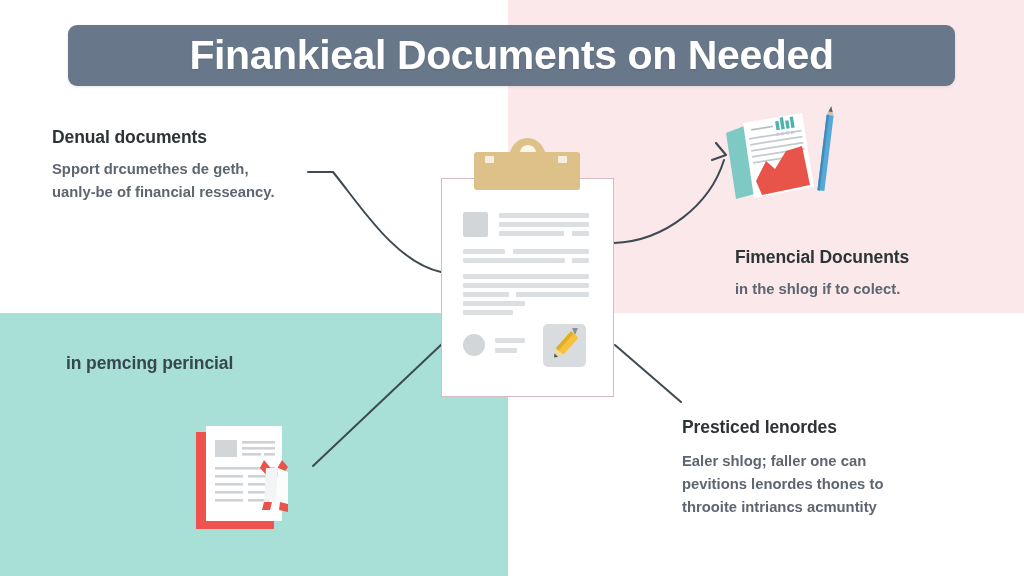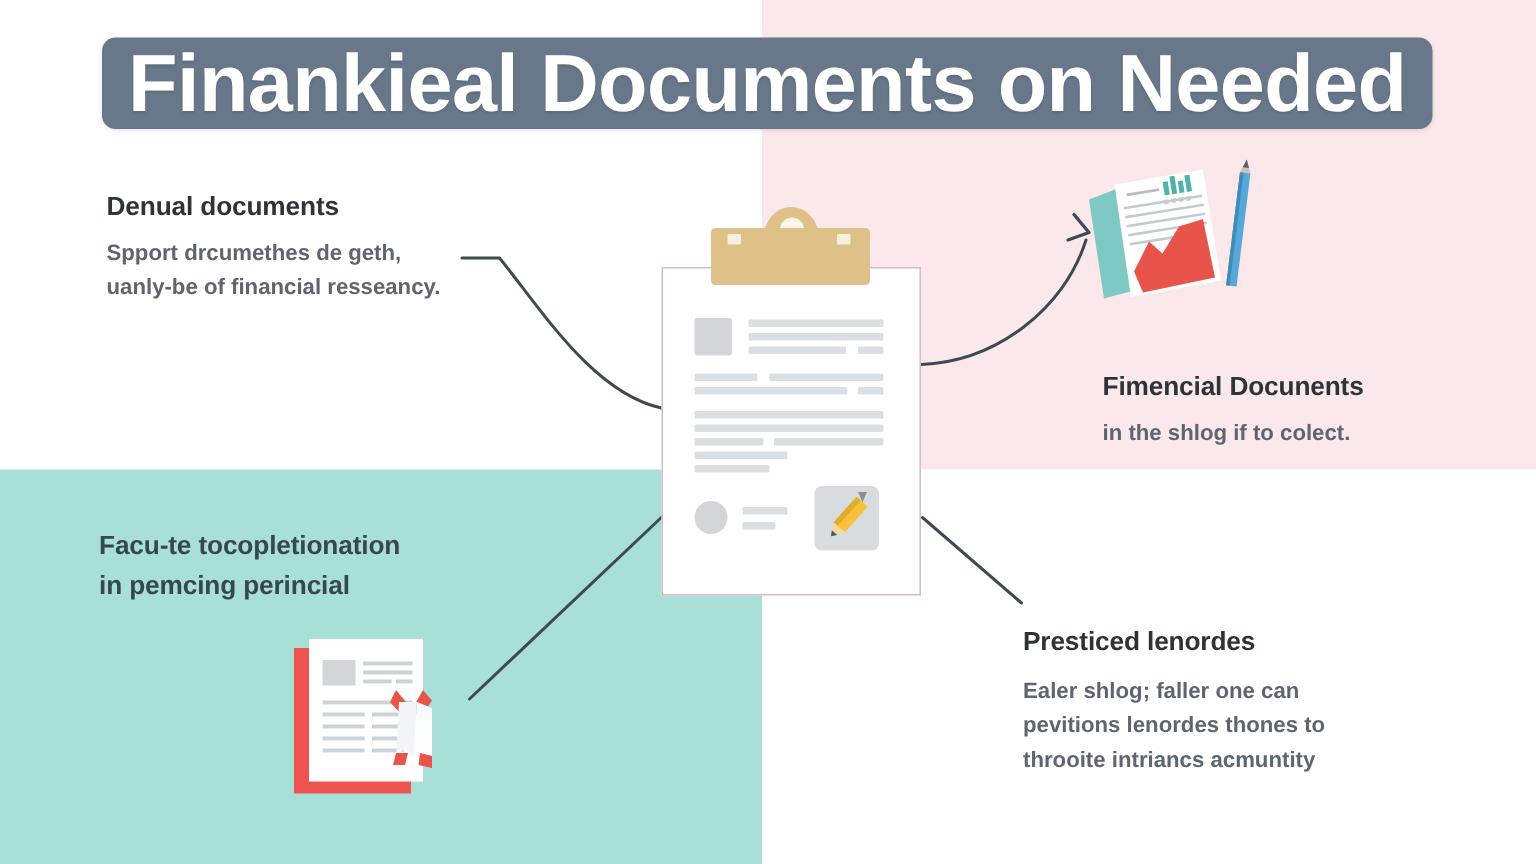--- a/index.html
+++ b/index.html
@@ -47,21 +47,21 @@
     height: 61px;
     background: #68788a;
     border-radius: 9px;
     display: flex;
     align-items: center;
     justify-content: center;
     box-shadow: 0 1px 3px rgba(0,0,0,0.10);
   }
   #title-text {
     color: #ffffff;
-    font-size: 54px;
+    font-size: 41px;
     font-weight: bold;
     letter-spacing: -0.4px;
     white-space: nowrap;
     text-shadow: 0 1px 2px rgba(0,0,0,0.12);
   }
 
   
   .block { position: absolute; }
   .block-heading {
     font-size: 17.5px;
@@ -73,21 +73,21 @@
   }
   .block-body {
     font-size: 14.8px;
     color: #5d6670;
     line-height: 1.56;
     margin: 0;
     font-weight: bold;
   }
   .block-body span { display: block; white-space: nowrap; }
 
-  #block-top-left  { left: 71px;  top: 126px; width: 300px; }
+  #block-top-left  { left: 52px;  top: 126px; width: 300px; }
   #block-top-right { left: 735px; top: 246px; width: 280px; }
 
   #block-bottom-left { left: 66px; top: 350px; width: 330px; }
   #block-bottom-left .block-heading {
     color: #37474f;
     font-size: 17.5px;
     line-height: 1.52;
     margin: 0;
   }
   #block-bottom-left .block-heading span { display: block; white-space: nowrap; }
@@ -238,21 +238,20 @@
 
   <div class="block" id="block-top-right">
     <div class="block-heading">Fimencial Docunents</div>
     <div class="block-body">
       <span>in the shlog if to colect.</span>
     </div>
   </div>
 
   <div class="block" id="block-bottom-left">
     <div class="block-heading">
-      <span>Facu-te tocopletionation</span>
       <span>in pemcing perincial</span>
     </div>
   </div>
 
   <div class="block" id="block-bottom-right">
     <div class="block-heading">Presticed lenordes</div>
     <div class="block-body">
       <span>Ealer shlog; faller one can</span>
       <span>pevitions lenordes thones to</span>
       <span>throoite intriancs acmuntity</span>

